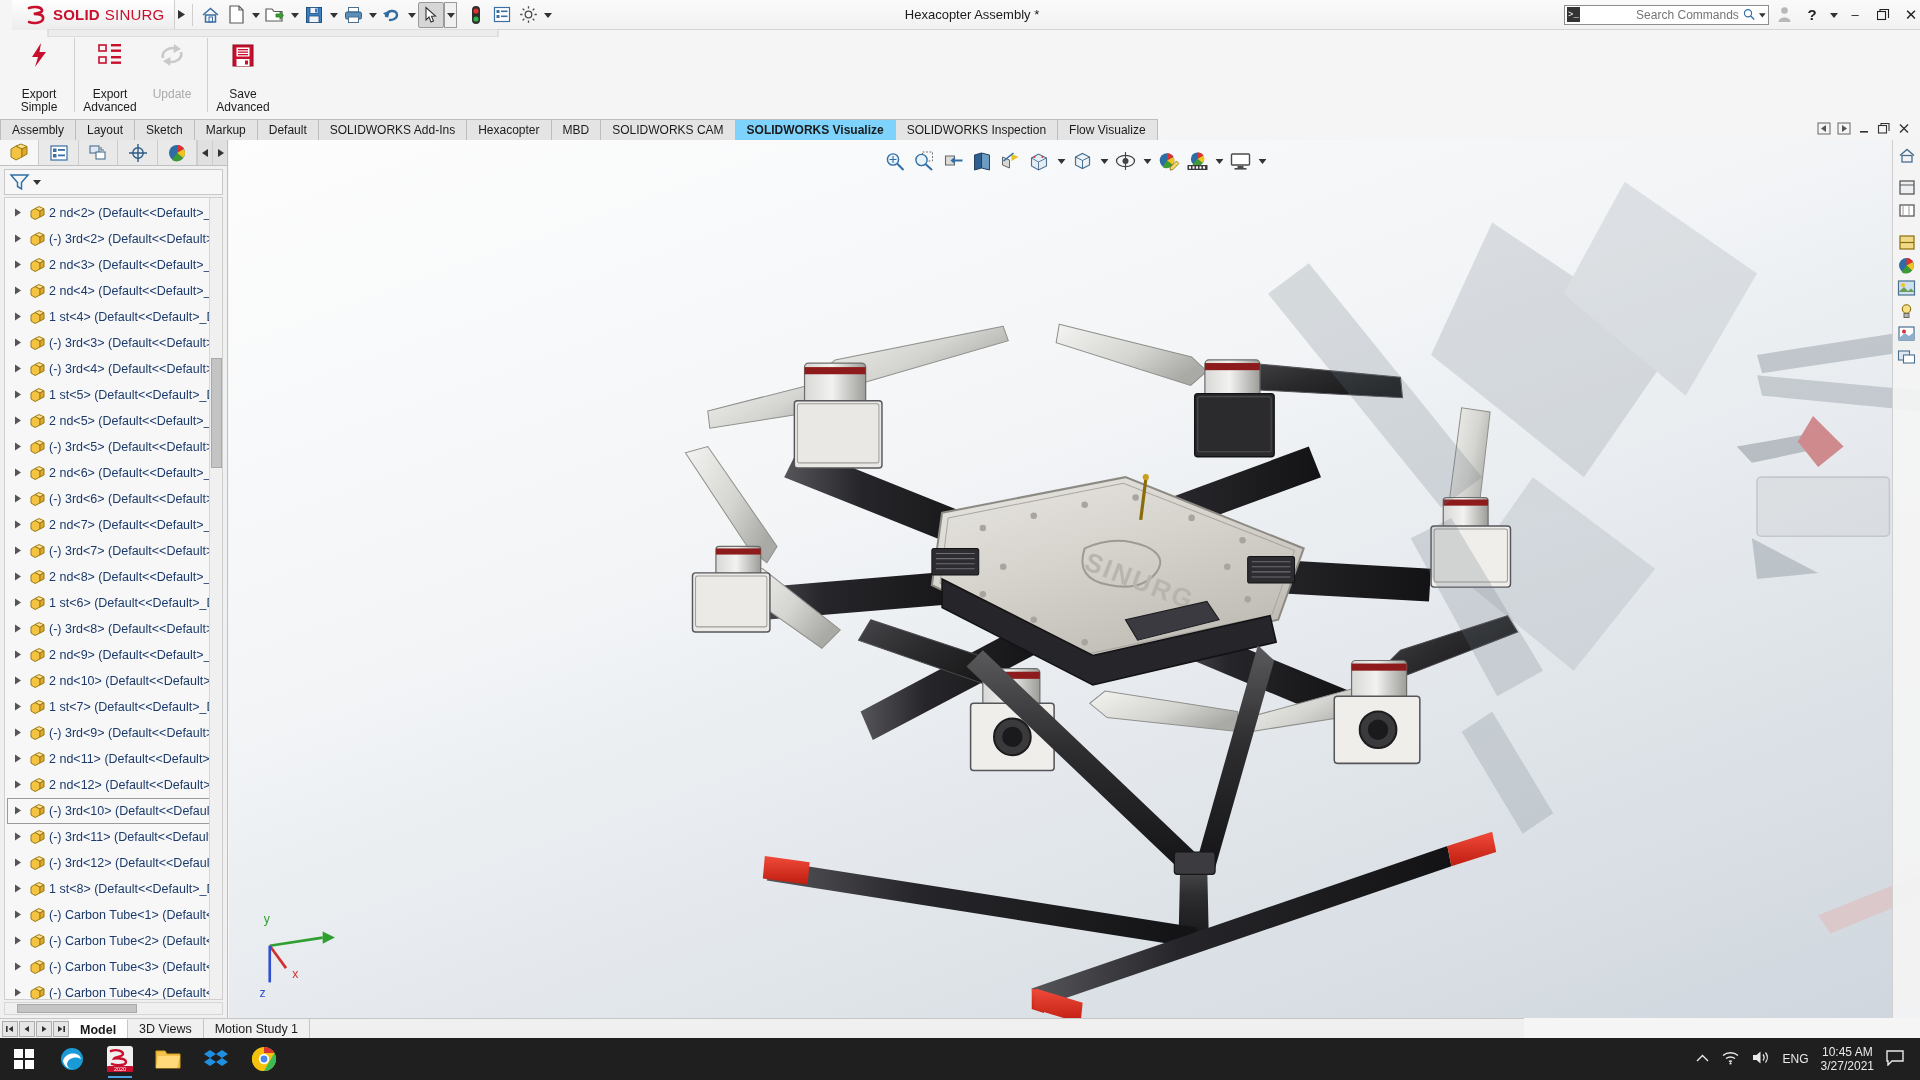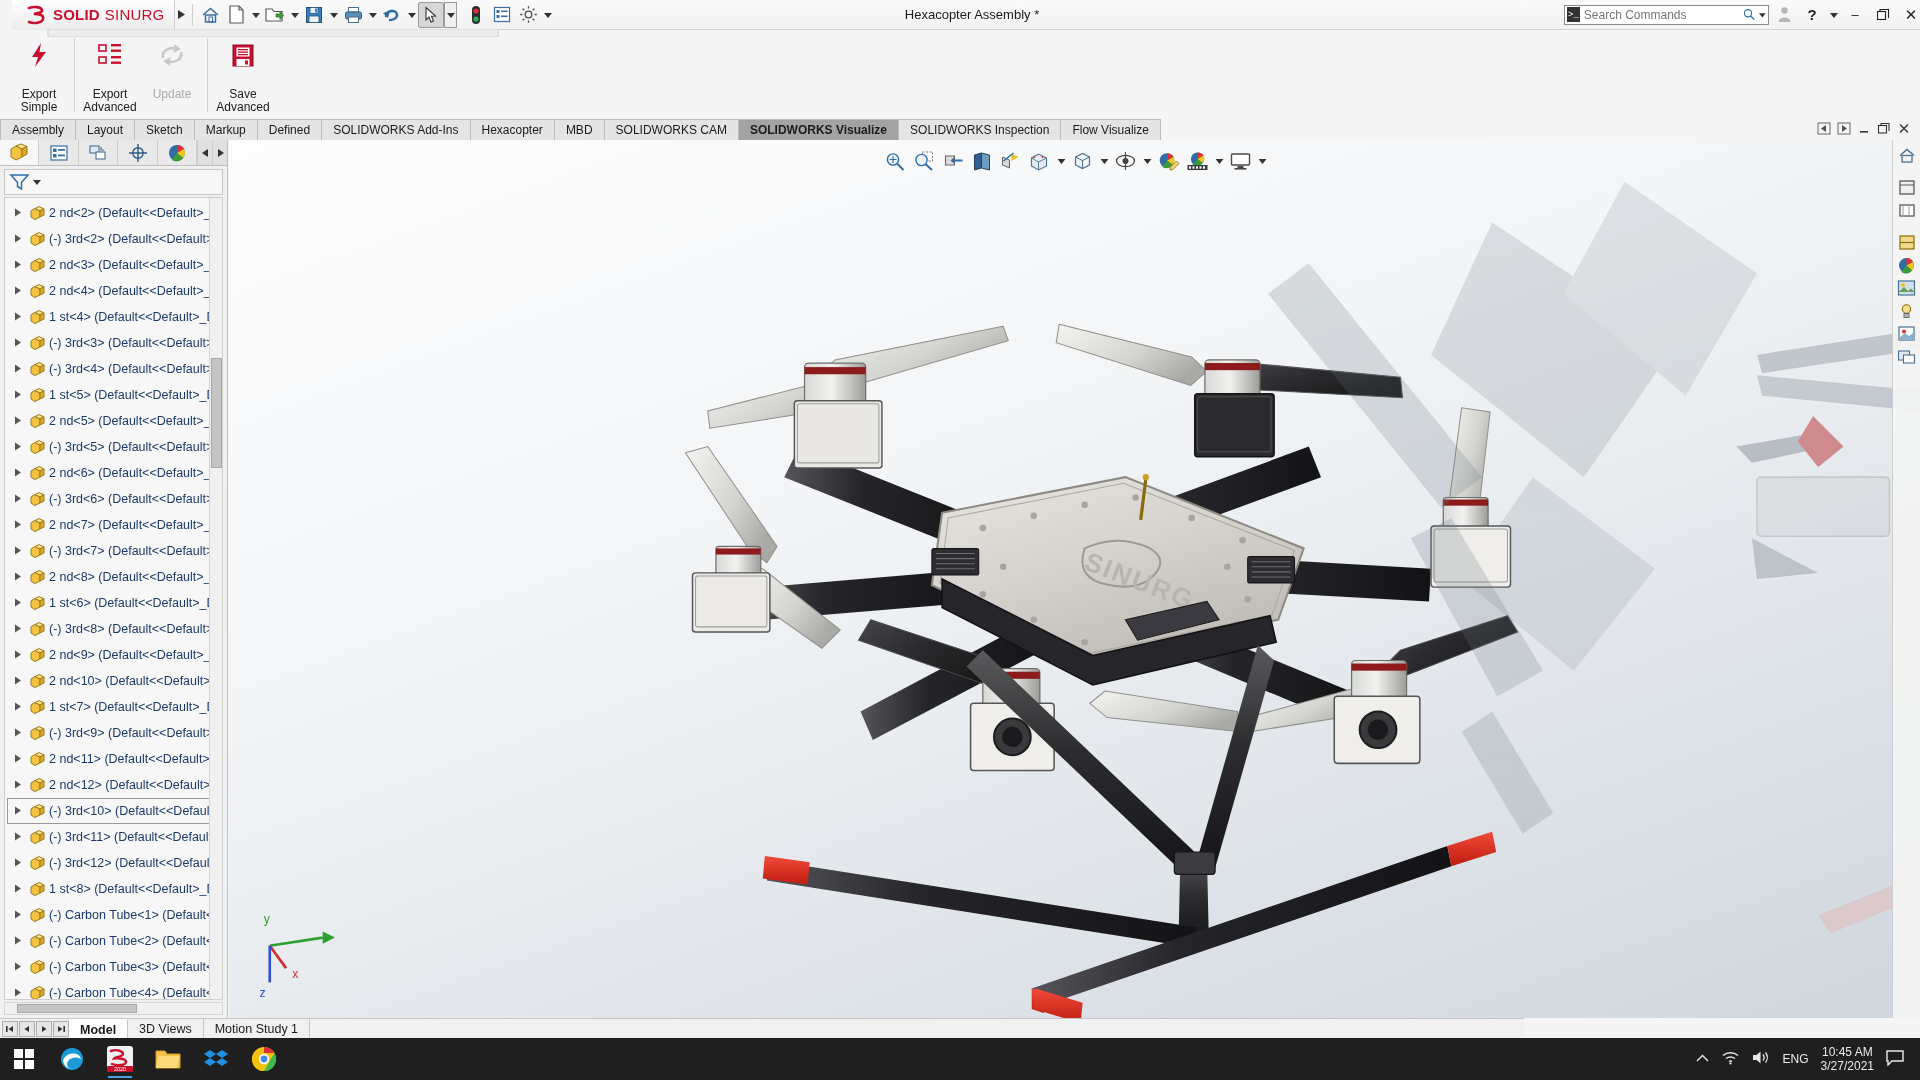--- a/index.html
+++ b/index.html
@@ -50,21 +50,21 @@
     display:flex; align-items:center; width:205px; height:20px;
     border:1px solid #8d8d8d; background:#fff; padding:0 2px; gap:4px;
   }
   .search-box .cmdicon {
     width:15px;height:15px; border:1.5px solid #333; display:flex;align-items:center;
     justify-content:center; font-size:9px; color:#fff; background:#333;
     font-family:"Liberation Mono", monospace;
   }
   .search-box input {
     flex:1; border:none; outline:none; font-size:12px; color:#555;
-    font-family:"Liberation Sans", sans-serif; background:transparent;
+    font-family:"Liberation Sans", sans-serif; background:transparent;text-align:right;
   }
   .win-btn { width:26px;height:26px;display:flex;align-items:center;justify-content:center;font-size:13px;color:#222;}
 
   
   .ribbon {
     position:absolute; left:0; top:30px; width:1920px; height:90px;
     background:#f5f5f5; border-bottom:1px solid #c8c8c8;
   }
   .ribbon-tab-strip {
     position:absolute; left:8px; top:-1px; height:8px; width:560px;
@@ -82,21 +82,21 @@
   
   .cmdtabs {
     position:absolute; left:0; top:118px; width:1920px; height:22px;
     display:flex; align-items:flex-end; background:#f5f5f5;
   }
   .cmdtab {
     height:21px; padding:0 11px; display:flex;align-items:center;
     font-size:12px; background:#e4e4e4; border:1px solid #bdbdbd;
     border-bottom:none; margin-right:-1px; color:#1b1b1b;
   }
-  .cmdtab.sel { background:#a3a3a3; font-weight:bold; border-color:#bdbdbd; position:relative; z-index:3;}
+  .cmdtab.sel { background:#7dd3fc; font-weight:bold; border-color:#bdbdbd; position:relative; z-index:3;}
   .cmdtabs-right {
     margin-left:auto; display:flex; align-items:center; gap:3px; padding:0 8px 2px 0;
   }
   .cmdtabs-right span { font-size:12px; color:#3a3a3a; width:17px;text-align:center;}
 
   
   .leftpanel {
     position:absolute; left:0; top:140px; width:228px; bottom:62px;
     background:#f0f0f0; border-right:1px solid #c0c0c0;
     display:flex; flex-direction:column;
@@ -433,21 +433,21 @@
         <div class="lbl"><span>Save</span><br><span>Advanced</span></div>
       </div>
     </div>
   </div>
 
   <div class="cmdtabs">
     <div class="cmdtab">Assembly</div>
     <div class="cmdtab">Layout</div>
     <div class="cmdtab">Sketch</div>
     <div class="cmdtab">Markup</div>
-    <div class="cmdtab">Defined</div>
+    <div class="cmdtab">Default</div>
     <div class="cmdtab">SOLIDWORKS Add-Ins</div>
     <div class="cmdtab">Hexacopter</div>
     <div class="cmdtab">MBD</div>
     <div class="cmdtab">SOLIDWORKS CAM</div>
     <div class="cmdtab sel">SOLIDWORKS Visualize</div>
     <div class="cmdtab">SOLIDWORKS Inspection</div>
     <div class="cmdtab">Flow Visualize</div>
 
     <div class="cmdtabs-right">
       <span>

